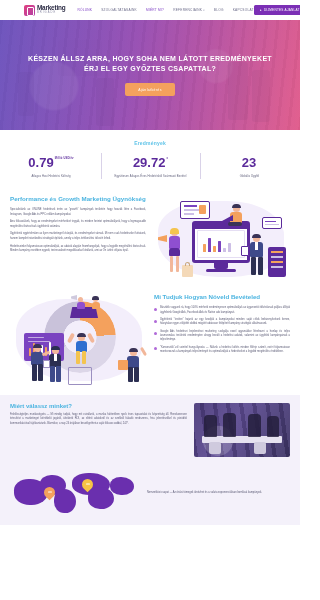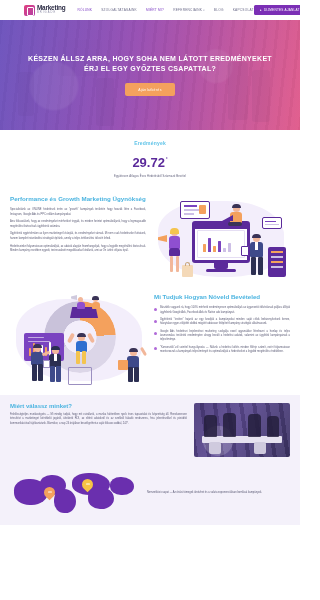--- a/index.html
+++ b/index.html
@@ -268,24 +268,38 @@
     <div class="hero-title">KÉSZEN ÁLLSZ ARRA, HOGY SOHA NEM LÁTOTT EREDMÉNYEKET ÉRJ EL EGY GYŐZTES CSAPATTAL?</div>
     <button class="hero-btn">Ajánlatkérés</button>
   </div>
 </div>
 
 <div class="results">
   <div class="results-label">Eredmények</div>
   <div class="stats">
     <div class="stat">
       <div class="stat-num">
+        <span>0.79</span>
+        <span class="stat-suffix">Millió USD/év</span>
+      </div>
+      <div class="stat-label">Átlagos Havi Hirdetési Költség</div>
+    </div>
+    <div class="stat">
+      <div class="stat-num">
         <span>29.72</span>
         <span class="stat-suffix">x</span>
       </div>
       <div class="stat-label">Együttesen Átlagos Éves Hirdetésből Származó Bevétel</div>
+    </div>
+    <div class="stat">
+      <div class="stat-num">
+        <span>23</span>
+        <span class="stat-suffix"></span>
+      </div>
+      <div class="stat-label">Globális Ügyfél</div>
     </div>
   </div>
 </div>
 
 <div class="sec">
   <div class="sec-col">
     <div class="sec-h">Performance és Growth Marketing Ügynökség</div>
     <p class="sec-p">Specialistáink az ONLINE hirdetések terén az "growth" kampányok területén hogy hozzák létre a Facebook, Instagram, Google Ads és PPC reklám kampányokat.</p>
     <p class="sec-p">Arra fókuszálunk, hogy az eredményeket mérhetővé tegyük, és minden forintot optimalizáljunk, hogy a legmagasabb megtérülést biztosítsuk ügyfeleink számára.</p>
     <p class="sec-p">Ügyfeleink egyértelműen az ilyen marketinget kívánják, és eredményeket várnak. Mi nem csak hirdetéseket futtatunk, hanem komplett növekedési stratégiát építünk, amely a teljes értékesítési tölcsért lefedi.</p>

